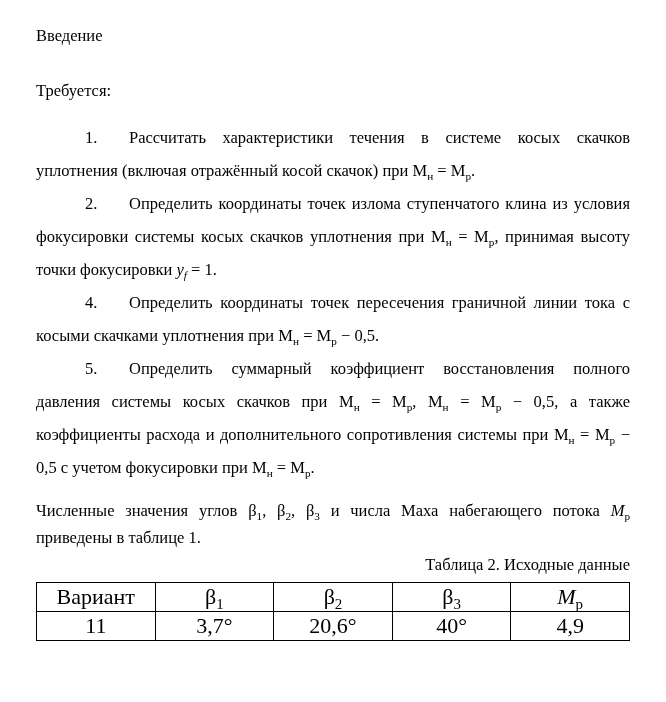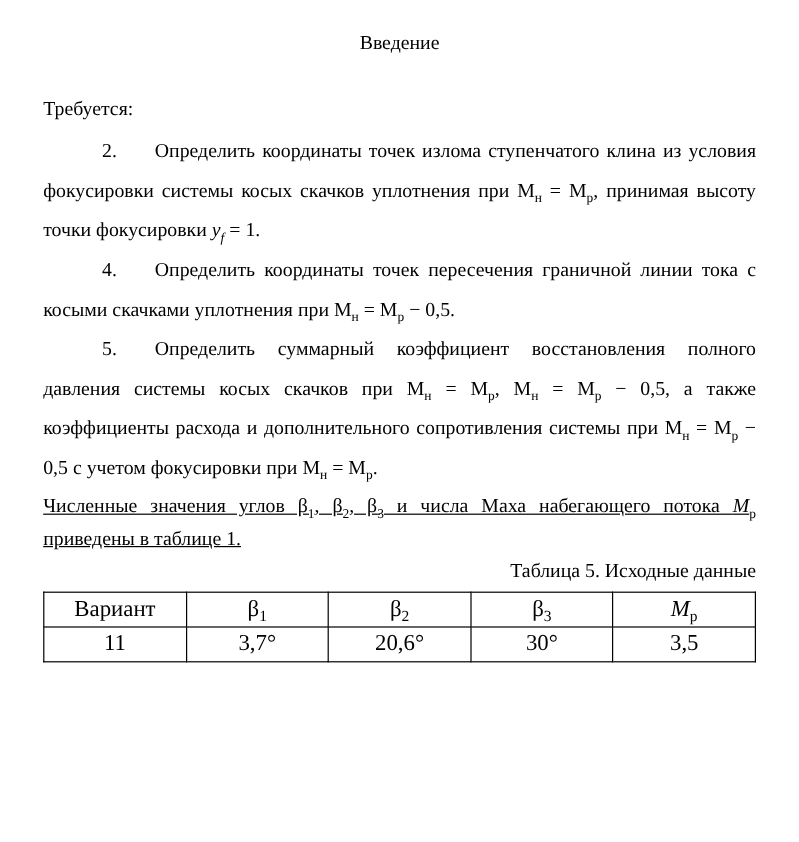--- a/index.html
+++ b/index.html
@@ -10,100 +10,99 @@
   }
   .page {
     width: 666px;
     height: 702px;
     box-sizing: border-box;
     padding: 24px 36px 0 36px;
     background: #fff;
     overflow: hidden;
   }
   .title {
-    text-align: center;
     font-weight: normal;
     font-size: 16.5px;
     margin: 0 0 26px 0;
     line-height: 24px;
   }
   p { margin: 0; }
   .intro {
     line-height: 33px;
-    margin-bottom: 2px;
+    margin-bottom: 14px;
   }
   .item {
     text-align: justify;
     text-indent: 49px;
     line-height: 33px;
   }
   .item .num {
     display: inline-block;
     width: 44px;
     text-indent: 0;
   }
   .closing {
     text-align: justify;
     line-height: 27px;
-    margin-top: 2px;
-    text-decoration: underline;
+    margin-top: 13px;
   }
   .table-caption {
     text-align: right;
     line-height: 27px;
     margin: 0 0 4px 0;
   }
   table.data-table {
     width: 100%;
     border-collapse: collapse;
     table-layout: fixed;
   }
   table.data-table td {
     border: 1px solid #000;
     text-align: center;
     vertical-align: middle;
     padding: 3px 4px;
     line-height: 22px;
-    font-size: 19px;
+    font-size: 22px;
   }
   sub { font-size: 0.68em; line-height: 0; }
 </style>
 </head>
 <body>
 
 <div class="page">
 
   <h1 class="title">Введение</h1>
 
   <p class="intro">Требуется:</p>
 
+  <p class="item"><span class="num">1.</span><span>Рассчитать характеристики течения в системе косых скачков уплотнения (включая отражённый косой скачок) при М<sub>н</sub> = М<sub>р</sub>.</span></p>
 
   <p class="item"><span class="num">2.</span><span>Определить координаты точек излома ступенчатого клина из условия фокусировки системы косых скачков уплотнения при М<sub>н</sub> = М<sub>р</sub>, принимая высоту точки фокусировки <i>y<sub>f</sub></i> = 1.</span></p>
 
 
   <p class="item"><span class="num">4.</span><span>Определить координаты точек пересечения граничной линии тока с косыми скачками уплотнения при М<sub>н</sub> = М<sub>р</sub> − 0,5.</span></p>
 
   <p class="item"><span class="num">5.</span><span>Определить суммарный коэффициент восстановления полного давления системы косых скачков при М<sub>н</sub> = М<sub>р</sub>, М<sub>н</sub> = М<sub>р</sub> − 0,5, а также коэффициенты расхода и дополнительного сопротивления системы при М<sub>н</sub> = М<sub>р</sub> − 0,5 с учетом фокусировки при М<sub>н</sub> = М<sub>р</sub>.</span></p>
 
   <p class="closing">Численные значения углов β<sub>1</sub>, β<sub>2</sub>, β<sub>3</sub> и числа Маха набегающего потока <i>M</i><sub>р</sub> приведены в таблице 1.</p>
 
-  <p class="table-caption">Таблица 5. Исходные данные</p>
+  <p class="table-caption">Таблица 2. Исходные данные</p>
 
   <table class="data-table">
     <tbody>
       <tr>
         <td>Вариант</td>
         <td>β<sub>1</sub></td>
         <td>β<sub>2</sub></td>
         <td>β<sub>3</sub></td>
         <td><i>M</i><sub>р</sub></td>
       </tr>
       <tr>
         <td>11</td>
         <td>3,7°</td>
         <td>20,6°</td>
-        <td>30°</td>
-        <td>3,5</td>
+        <td>40°</td>
+        <td>4,9</td>
       </tr>
     </tbody>
   </table>
 
 </div>
 
 </body></html>

